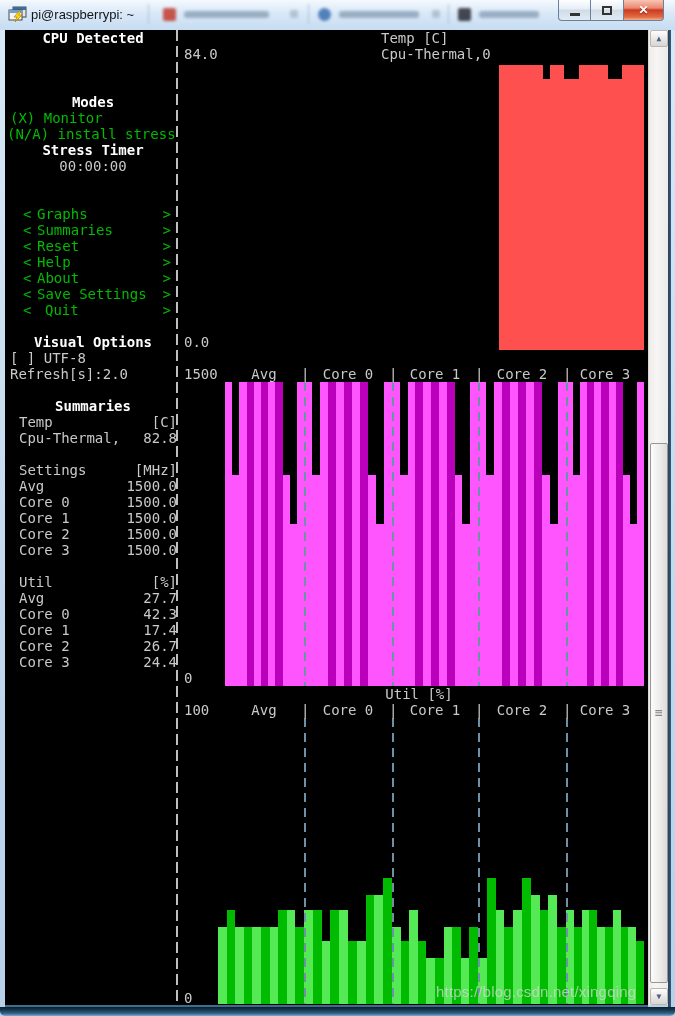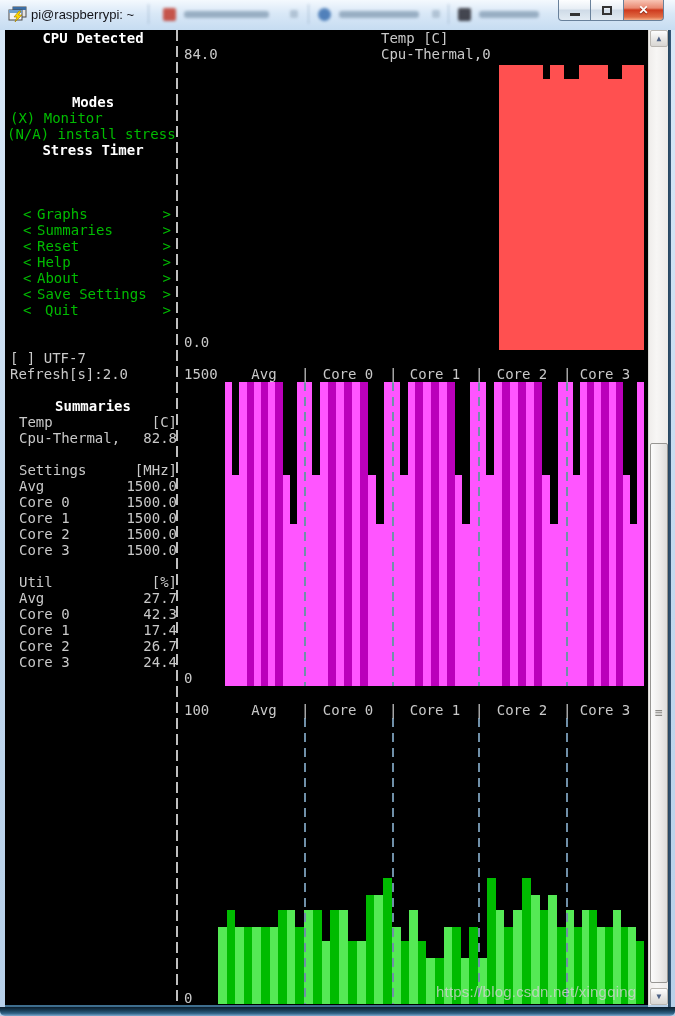--- a/index.html
+++ b/index.html
@@ -114,30 +114,32 @@
   </div>
 </div>
 
 <div class="term">
 
   <div class="trow ctr bold" style="top:0px">CPU Detected</div>
   <div class="trow ctr bold" style="top:64px">Modes</div>
   <div class="trow green" style="top:80px;left:5px">(X) Monitor</div>
   <div class="trow green" style="top:96px;left:2px">(N/A) install stress</div>
   <div class="trow ctr bold" style="top:112px">Stress Timer</div>
+  <div class="trow ctr" style="top:128px">00:00:00</div>
 
   <div class="trow menu green" style="top:176px"><span>&lt;</span><span style="position:absolute;left:14px">Graphs</span><span>&gt;</span></div>
   <div class="trow menu green" style="top:192px"><span>&lt;</span><span style="position:absolute;left:14px">Summaries</span><span>&gt;</span></div>
   <div class="trow menu green" style="top:208px"><span>&lt;</span><span style="position:absolute;left:14px">Reset</span><span>&gt;</span></div>
   <div class="trow menu green" style="top:224px"><span>&lt;</span><span style="position:absolute;left:14px">Help</span><span>&gt;</span></div>
   <div class="trow menu green" style="top:240px"><span>&lt;</span><span style="position:absolute;left:14px">About</span><span>&gt;</span></div>
   <div class="trow menu green" style="top:256px"><span>&lt;</span><span style="position:absolute;left:14px">Save Settings</span><span>&gt;</span></div>
   <div class="trow menu green" style="top:272px"><span>&lt;</span><span style="position:absolute;left:22px">Quit</span><span>&gt;</span></div>
 
-  <div class="trow" style="top:320px;left:5px">[ ] UTF-7</div>
+  <div class="trow ctr bold" style="top:304px">Visual Options</div>
+  <div class="trow" style="top:320px;left:5px">[ ] UTF-8</div>
   <div class="trow" style="top:336px;left:5px">Refresh[s]:2.0</div>
 
   <div class="trow ctr bold" style="top:368px">Summaries</div>
   <div class="trow kv" style="top:384px"><span>Temp</span><span>[C]</span></div>
   <div class="trow kv" style="top:400px"><span>Cpu-Thermal,</span><span>82.8</span></div>
   <div class="trow kv" style="top:432px"><span>Settings</span><span>[MHz]</span></div>
   <div class="trow kv" style="top:448px"><span>Avg</span><span>1500.0</span></div>
   <div class="trow kv" style="top:464px"><span>Core 0</span><span>1500.0</span></div>
   <div class="trow kv" style="top:480px"><span>Core 1</span><span>1500.0</span></div>
   <div class="trow kv" style="top:496px"><span>Core 2</span><span>1500.0</span></div>
@@ -157,20 +159,21 @@
   <div class="glabel" style="left:179px;top:304px">0.0</div>
 
   <div class="glabel" style="left:179px;top:336px">1500</div>
   <div class="glabel seclab" style="left:259px;top:336px">Avg</div>
   <div class="glabel seclab" style="left:343px;top:336px">Core 0</div>
   <div class="glabel seclab" style="left:430px;top:336px">Core 1</div>
   <div class="glabel seclab" style="left:517px;top:336px">Core 2</div>
   <div class="glabel seclab" style="left:600px;top:336px">Core 3</div>
   <div class="glabel" style="left:179px;top:640px">0</div>
 
+  <div class="glabel gctr" style="top:656px">Util [%]</div>
   <div class="glabel" style="left:179px;top:672px">100</div>
   <div class="glabel seclab" style="left:259px;top:672px">Avg</div>
   <div class="glabel seclab" style="left:343px;top:672px">Core 0</div>
   <div class="glabel seclab" style="left:430px;top:672px">Core 1</div>
   <div class="glabel seclab" style="left:517px;top:672px">Core 2</div>
   <div class="glabel seclab" style="left:600px;top:672px">Core 3</div>
   <div class="glabel" style="left:179px;top:960px">0</div>
 
 <div class="bars" style="left: 494px; width: 145px; top: 32px; height: 288px;">
       <div class="bar" style="background: rgb(255, 80, 80); height: 98.8095%;"></div>

